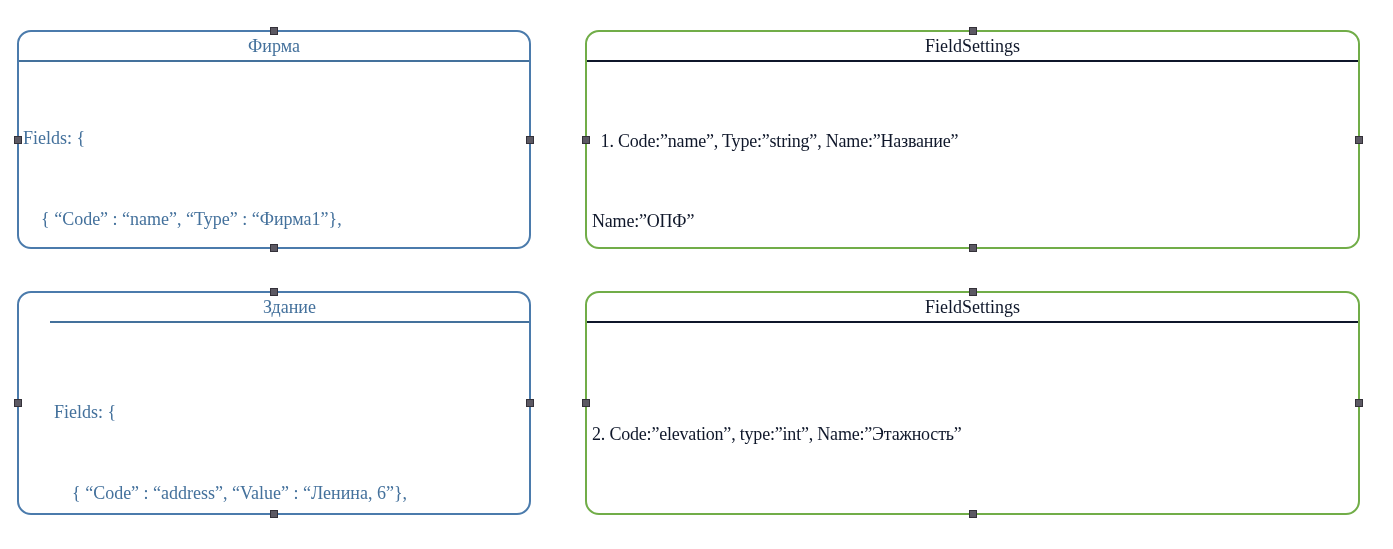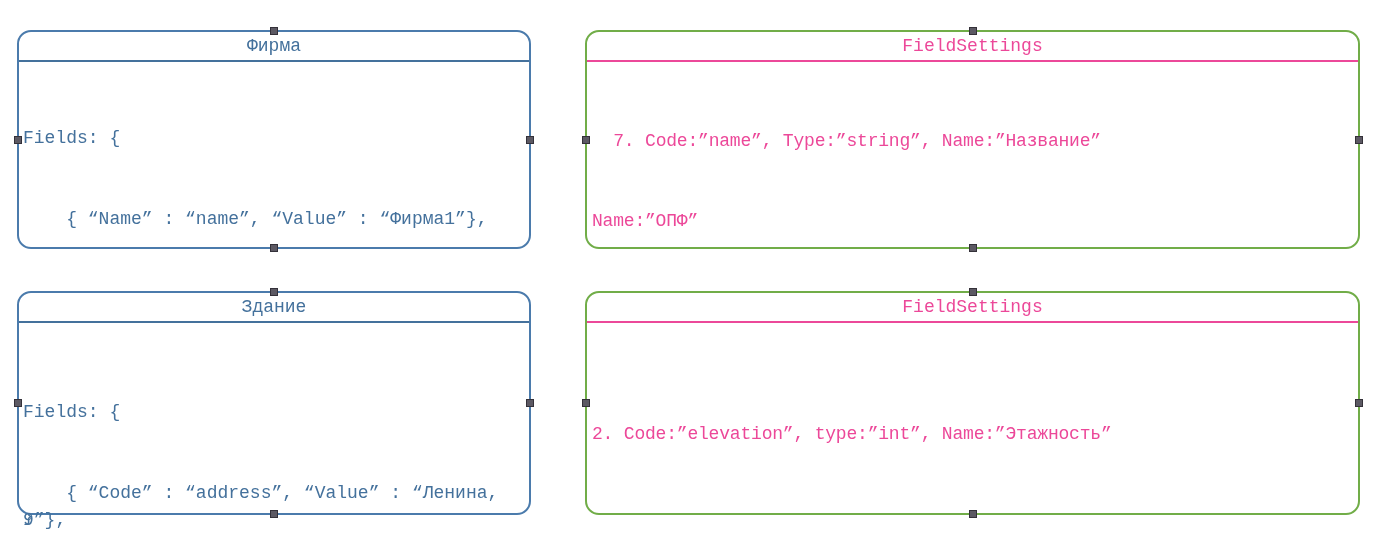--- a/index.html
+++ b/index.html
@@ -1,53 +1,53 @@
 <!DOCTYPE html>
 <html><head>
 <meta charset="utf-8">
 <style>
   html, body { margin: 0; padding: 0; background: #ffffff; }
   .canvas {
     position: relative;
     width: 1393px;
     height: 549px;
     background: #ffffff;
-    font-family: Liberation Mono, monospace;
+    font-family: Liberation Serif, serif;
     overflow: hidden;
   }
   .shape {
     position: absolute;
     box-sizing: border-box;
     border: 2px solid;
     border-radius: 14px;
     background: #ffffff;
   }
   .shape.blue  { border-color: #4b7bac; color: #44719c; }
-  .shape.green { border-color: #71ad48; color: #ec4899; }
+  .shape.green { border-color: #71ad48; color: #0f172a; }
 
   .shape-header {
     height: 28px;
     line-height: 28px;
     text-align: center;
     font-size: 18px;
     border-bottom: 2px solid;
     white-space: pre;
   }
   .shape-body {
     font-size: 18px;
     line-height: 27px;
     white-space: pre-wrap;
     padding: 10px 4px 0 4px;
   }
   .green .shape-body { line-height: 26.5px; letter-spacing: -0.2px; }
 
   
   .pos-firma      { left: 17px;  top: 30px;  width: 514px; height: 219px; }
   .pos-fs-top     { left: 585px; top: 30px;  width: 775px; height: 219px; }
-  .pos-zdanie     { left: 17px;  top: 291px; width: 514px; height: 224px; }
+  .pos-zdanie     { left: 17px;  top: 291px; width: 514px; height: 224px; padding-left: 31px; }
   .pos-fs-bottom  { left: 585px; top: 291px; width: 775px; height: 224px; }
 
   .pos-firma     .shape-body { padding-top: 9px;  }
   .pos-fs-top    .shape-body { padding-top: 13px; padding-left: 5px; }
   .pos-zdanie    .shape-body { padding-top: 22px; }
   .pos-fs-bottom .shape-body { padding-top: 45px; padding-left: 5px; }
 
   .handle {
     position: absolute;
     width: 8px;
@@ -65,50 +65,50 @@
 </style>
 </head>
 <body>
 
 <div class="canvas">
 
   <div class="shape blue pos-firma">
     <div class="shape-header">Фирма</div>
     <div class="shape-body">
       <div class="line">Fields: {</div>
-      <div class="line">    { “Name” : “name”, “Value” : “Фирма1”},</div>
+      <div class="line">    { “Code” : “name”, “Type” : “Фирма1”},</div>
       <div class="line">    { “Code” : “legal_form”, “r_values” : [“1”]},</div>
       <div class="line">    { “Code” : “payemt_methods”, “r_values” : [1,2,3]}</div>
       <div class="line">}</div>
     </div>
     <div class="handle h-top"></div>
     <div class="handle h-bottom"></div>
     <div class="handle h-left"></div>
     <div class="handle h-right"></div>
   </div>
 
   <div class="shape green pos-fs-top">
     <div class="shape-header">FieldSettings</div>
     <div class="shape-body">
-      <div class="line">  7. Code:”name”, Type:”string”, Name:”Название”</div>
+      <div class="line">  1. Code:”name”, Type:”string”, Name:”Название”</div>
       <div class="line">Name:”ОПФ”</div>
       <div class="line">  3. Code:”payment_methods”, Type:”int”, reference_code:</div>
       <div class="line">“payment_methods”,        Name:”Способы оплаты”</div>
     </div>
     <div class="handle h-top"></div>
     <div class="handle h-bottom"></div>
     <div class="handle h-left"></div>
     <div class="handle h-right"></div>
   </div>
 
   <div class="shape blue pos-zdanie">
     <div class="shape-header">Здание</div>
     <div class="shape-body">
       <div class="line">Fields: {</div>
-      <div class="line">    { “Code” : “address”, “Value” : “Ленина, 9”},</div>
+      <div class="line">    { “Code” : “address”, “Value” : “Ленина, 6”},</div>
       
       
       
     </div>
     <div class="handle h-top"></div>
     <div class="handle h-bottom"></div>
     <div class="handle h-left"></div>
     <div class="handle h-right"></div>
   </div>
 

